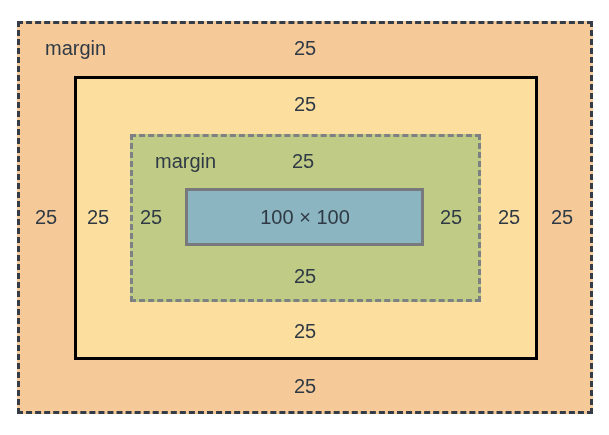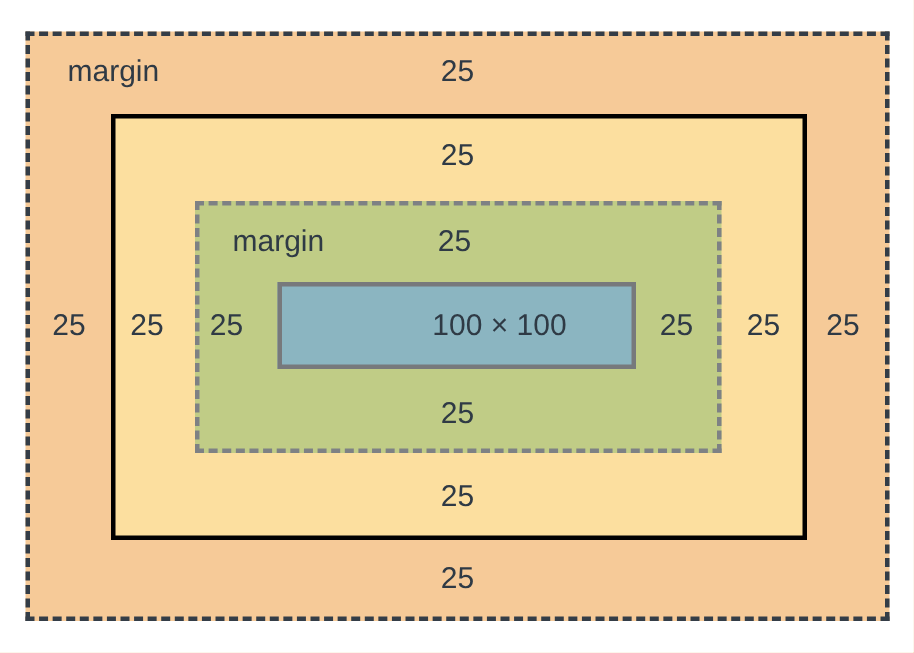--- a/index.html
+++ b/index.html
@@ -79,15 +79,15 @@
   <span class="lbl ctr" style="left:98px;  top:217px;">25</span>
   <span class="lbl ctr" style="left:509px; top:217px;">25</span>
   <span class="lbl ctr" style="left:305px; top:331px;">25</span>
 
   <span class="lbl lft" style="left:155px; top:161px;">margin</span>
   <span class="lbl ctr" style="left:303px; top:161px;">25</span>
   <span class="lbl ctr" style="left:151px; top:217px;">25</span>
   <span class="lbl ctr" style="left:451px; top:217px;">25</span>
   <span class="lbl ctr" style="left:305px; top:276px;">25</span>
 
-  <span class="lbl ctr" style="left:305px; top:217px;margin-left:28px;">100 × 100</span>
+  <span class="lbl ctr" style="left:305px; top:217px;">100 × 100</span>
 
 </div>
 
 </body></html>

